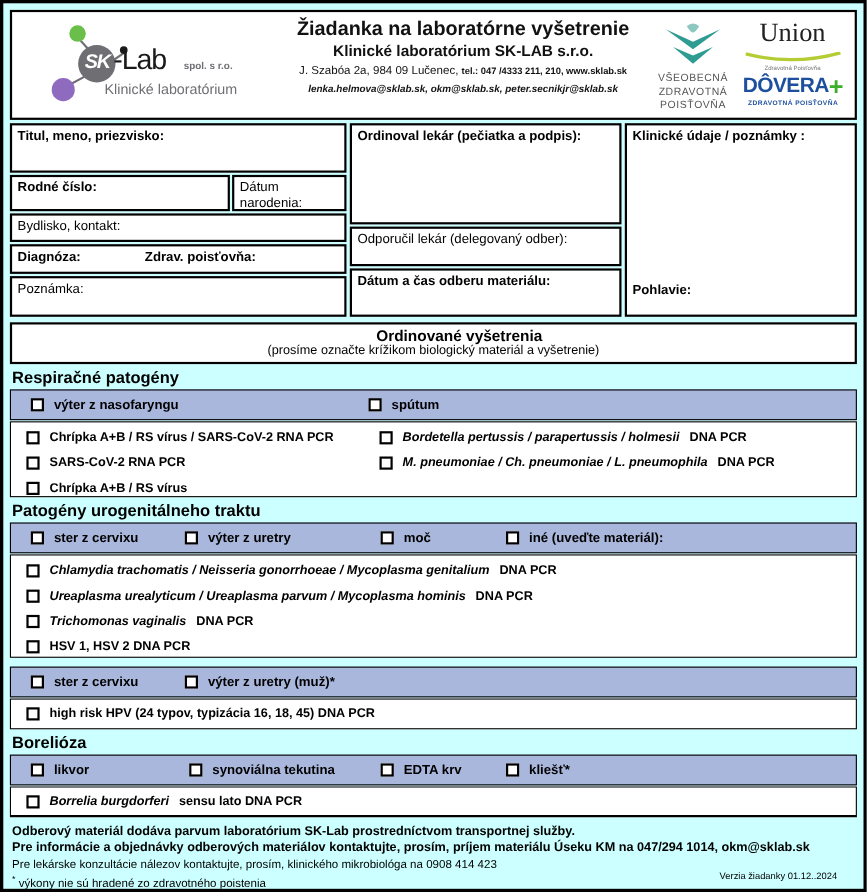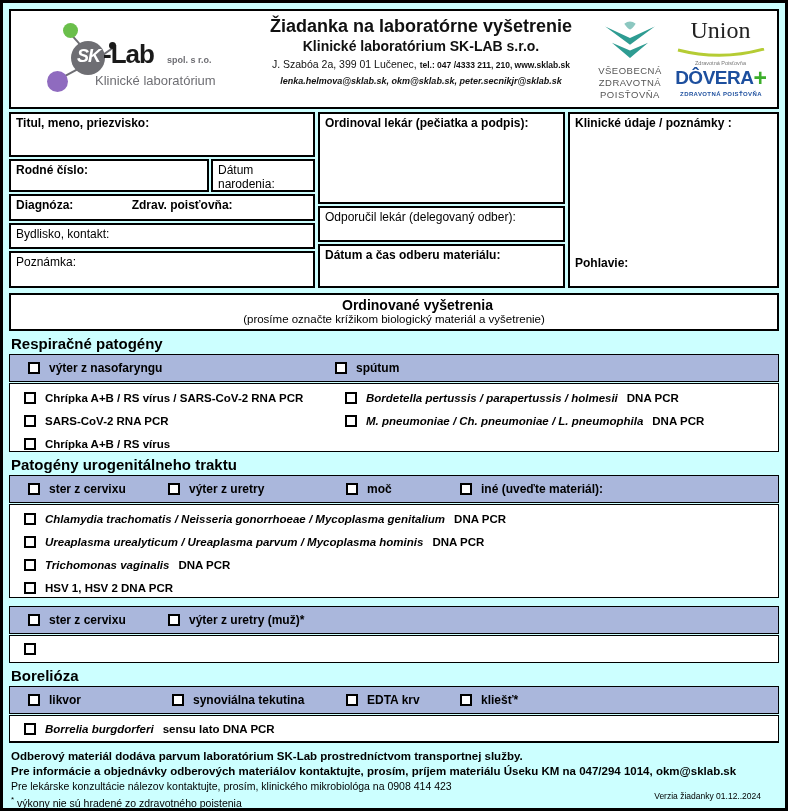--- a/index.html
+++ b/index.html
@@ -13,21 +13,21 @@
   .dot.green{width:15px;height:15px;background:#6ABF4B;left:24px;top:8px;}
   .dot.purple{width:21px;height:21px;background:#8F6BBF;left:8px;top:56px;}
   .dot.gray{width:34px;height:34px;background:#6E6E73;left:32px;top:26px;}
   .dot.black{width:7px;height:7px;background:#1a1a1a;left:70px;top:27px;}
   .logo-line{position:absolute;background:#6E6E73;height:2px;transform-origin:0 0;}
   .l1{width:16px;left:33px;top:19px;transform:rotate(48deg);}
   .l2{width:18px;left:22px;top:62px;transform:rotate(-28deg);}
   .l3{width:14px;left:62px;top:40px;transform:rotate(-35deg);}
   .logo-sk{position:absolute;left:38px;top:31px;font-size:18px;font-weight:bold;font-style:italic;
            color:#fff;letter-spacing:-1px;}
-  .logo-lab{position:absolute;left:64px;top:24px;font-size:26px;font-weight:bold;color:#1a1a1a;letter-spacing:-1px;}
+  .logo-lab{position:absolute;left:64px;top:24px;font-size:26px;font-weight:normal;color:#1a1a1a;letter-spacing:-1px;}
   .logo-suffix{position:absolute;left:128px;top:40px;font-size:9px;font-weight:bold;color:#6E6E73;}
   .logo-sub{position:absolute;left:56px;top:58px;font-size:13px;color:#6E6E73;}
   .title-block{position:absolute;left:225px;top:5px;width:370px;text-align:center;}
   .form-title{font-size:18px;font-weight:bold;color:#111;}
   .form-subtitle-red{font-size:13px;font-weight:bold;color:#FF0000;margin-top:1px;}
   .form-lab-line{font-size:14px;font-weight:bold;color:#111;margin-top:1px;}
   .form-address{font-size:10.5px;margin-top:4px;color:#111;}
   .form-address .small{font-size:8.5px;font-weight:bold;}
   .form-emails{font-size:9px;font-style:italic;font-weight:bold;margin-top:6px;color:#111;}
   .insurers{position:absolute;right:6px;top:2px;width:180px;height:94px;}
@@ -109,21 +109,21 @@
       <span class="logo-sk">SK</span>
       <span class="logo-lab">-Lab</span>
       <span class="logo-suffix">spol. s r.o.</span>
       <span class="logo-sub">Klinické laboratórium</span>
     </div>
 
     <div class="title-block">
       <div class="form-title">Žiadanka na laboratórne vyšetrenie</div>
       <div class="form-lab-line">Klinické  laboratórium  SK-LAB s.r.o.</div>
       <div class="form-address">
-        <span>J. Szabóa 2a, 399 01 Lučenec,</span>
+        <span>J. Szabóa 2a, 984 09 Lučenec,</span>
         <span class="small">tel.: 047 /4333 211, 210, www.sklab.sk</span>
       </div>
       <div class="form-emails">lenka.helmova@sklab.sk, okm@sklab.sk, peter.secnikjr@sklab.sk</div>
     </div>
 
     <div class="insurers">
       <div class="vszp">
         <svg width="62" height="40" viewBox="0 0 60 42">
           <path d="M24 5 q6 -5 12 0 q-4 6 -6 6 q-2 0 -6 -6" fill="#8CC7C0"></path>
           <path d="M4 8 L30 20 L56 8 L30 27 Z" fill="#2E9C92"></path>
@@ -155,26 +155,26 @@
         <span class="lbl">Titul, meno, priezvisko:</span>
       </div>
       <div class="r2">
         <div class="pbox rc">
           <span class="lbl">Rodné číslo:</span>
         </div>
         <div class="pbox dn">
           <span>Dátum narodenia:</span>
         </div>
       </div>
+      <div class="pbox r-byd">
+        <span>Bydlisko, kontakt:</span>
+      </div>
       <div class="pbox r-diag">
         <span class="lbl">Diagnóza:</span>
         <span class="lbl zdrav">Zdrav. poisťovňa:</span>
-      </div>
-      <div class="pbox r-byd">
-        <span>Bydlisko, kontakt:</span>
       </div>
       <div class="pbox r-pozn">
         <span>Poznámka:</span>
       </div>
     </div>
     <div class="col-mid">
       <div class="pbox r-ord">
         <span class="lbl">Ordinoval lekár (pečiatka a podpis):</span>
       </div>
       <div class="pbox r-odp">
@@ -287,20 +287,21 @@
       <span class="mlbl">ster z cervixu</span>
     </div>
     <div class="cb-item" style="left:158px">
       <span class="cb"></span>
       <span class="mlbl">výter z uretry (muž)*</span>
     </div>
   </div>
   <div class="white-box single-row">
     <div class="test-item">
       <span class="cb"></span>
+      <span class="bd">high risk HPV (24 typov, typizácia 16, 18, 45) DNA PCR</span>
     </div>
   </div>
 
   <div class="section-heading">Borelióza</div>
   <div class="blue-row">
     <div class="cb-item" style="left:18px">
       <span class="cb"></span>
       <span class="mlbl">likvor</span>
     </div>
     <div class="cb-item" style="left:162px">

